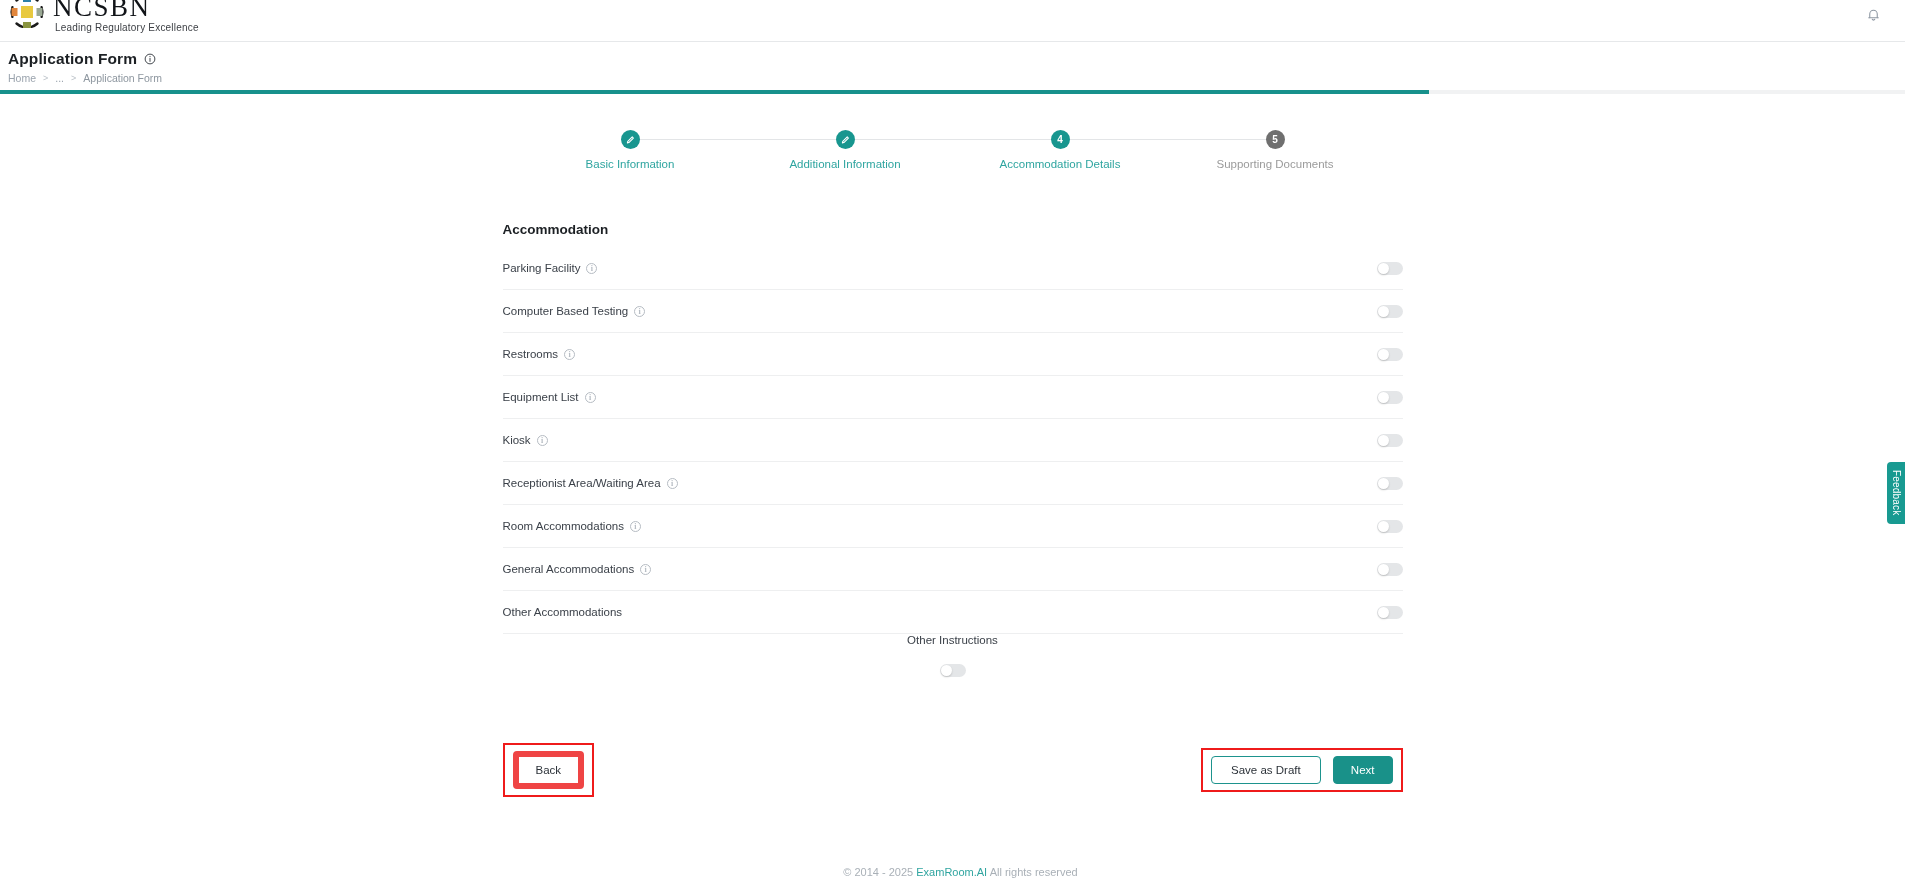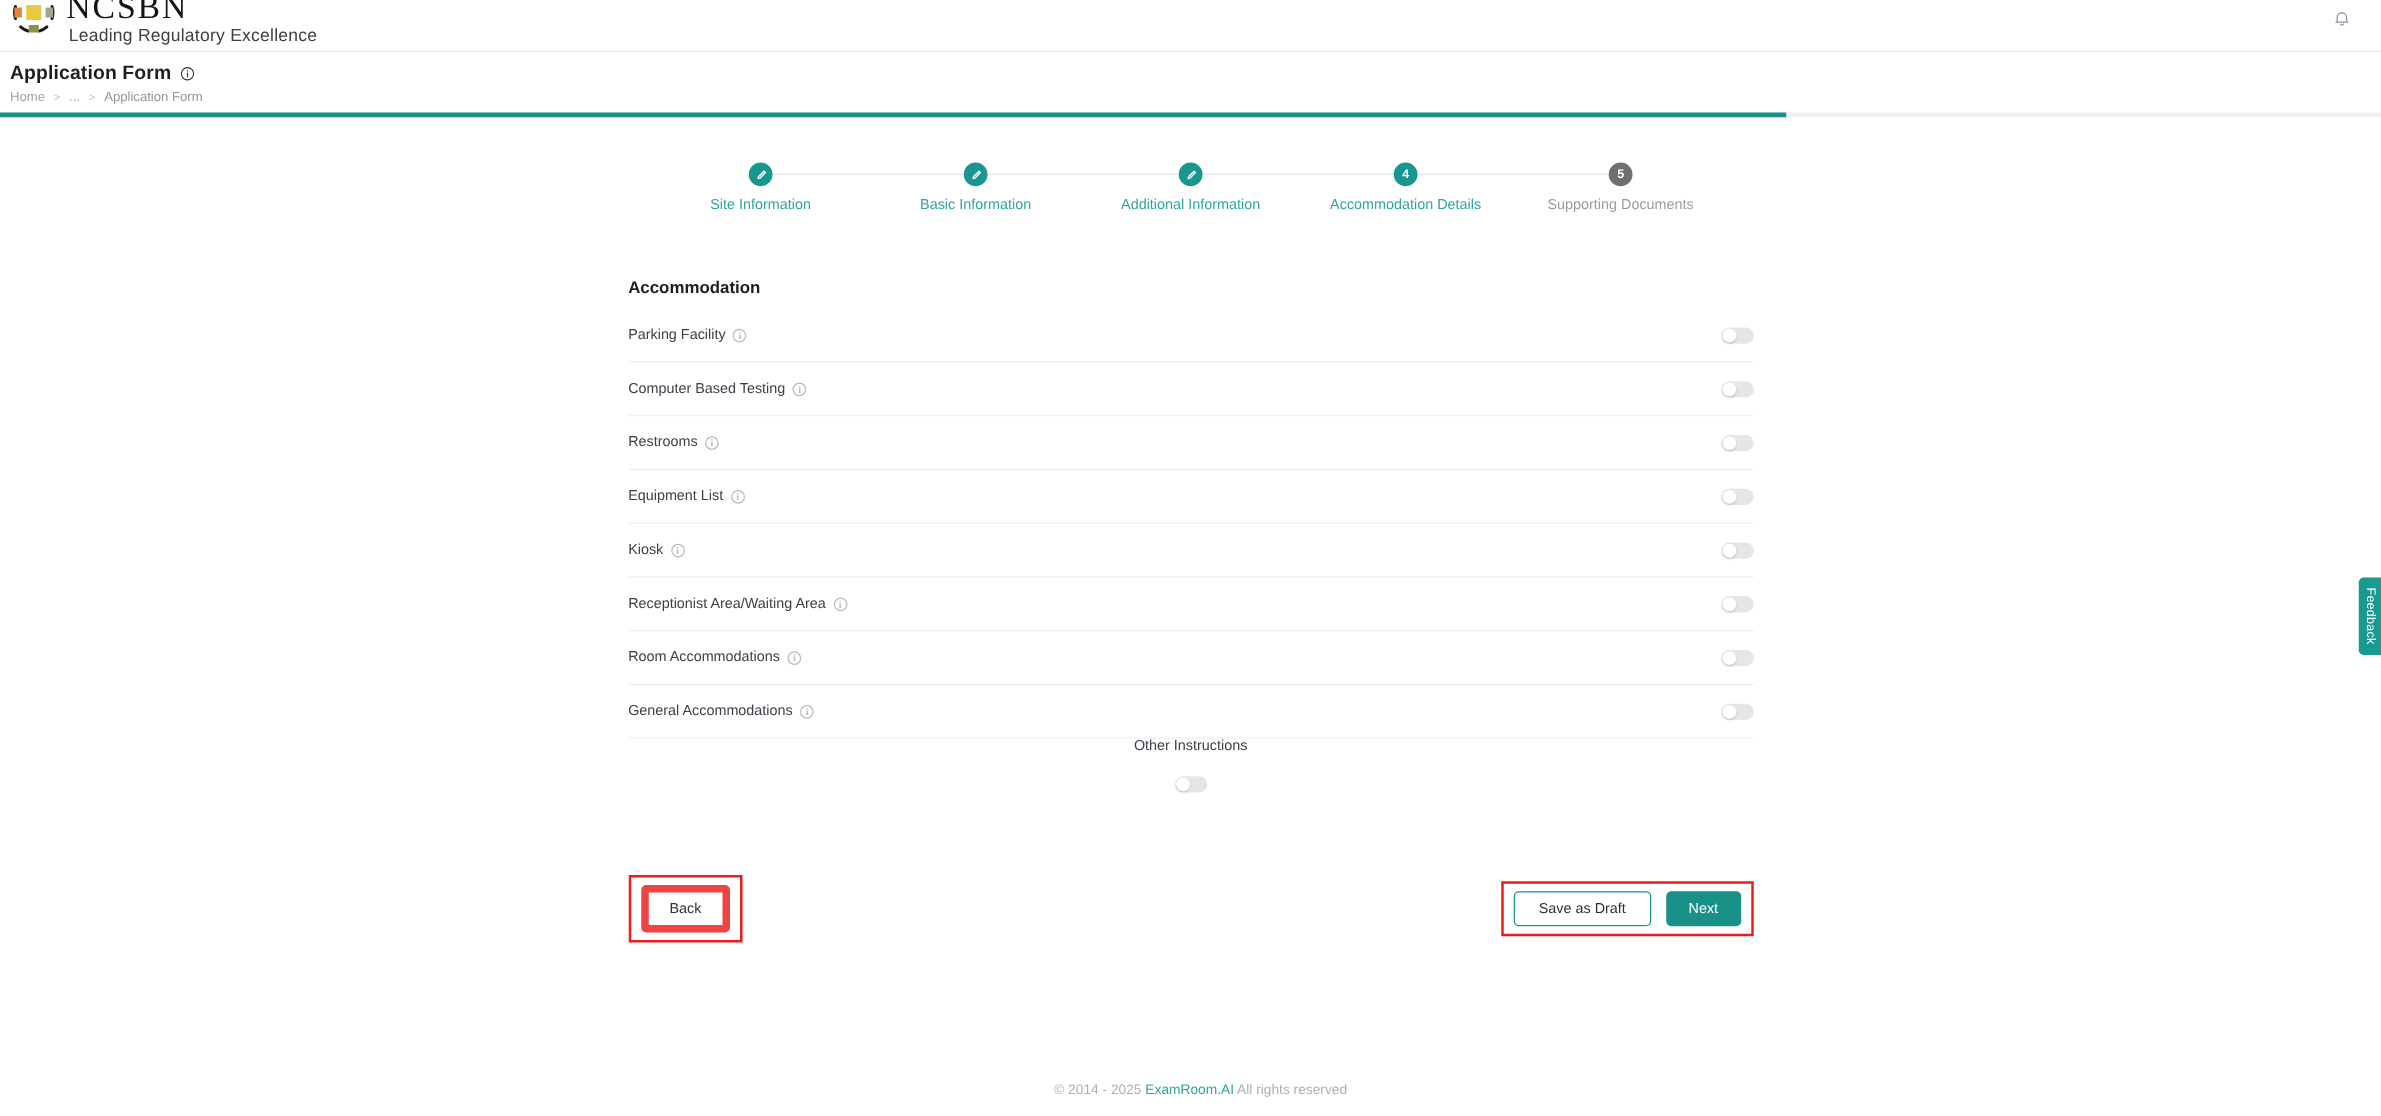--- a/index.html
+++ b/index.html
@@ -26,21 +26,21 @@
   .brand { display: flex; align-items: flex-start; gap: 7px; }
   .brand-mark { width: 38px; height: 38px; position: relative; flex: none; margin-top: 2px;}
   .brand-text { display:flex; flex-direction: column; line-height: 1; margin-top: 3px;}
   .brand-name {
     font-family: "Liberation Serif", serif;
     font-size: 27px;
     letter-spacing: 1.5px;
     color: #111418;
   }
   .brand-tag {
-    font-size: 14px;
+    font-size: 10px;
     color: #3c3f44;
     letter-spacing: .2px;
     margin-top: 2px;
     margin-left: 2px;
   }
 
   .header-actions { display: flex; align-items: center; gap: 13px; flex-direction: column; }
   .icon-btn {
     width: 26px; height: 26px;
     display: flex; align-items: center; justify-content: center;
@@ -374,47 +374,38 @@
     <div class="progress-fill" id="progress-fill" style="width: 75%;"></div>
   </div>
 </div>
 
 <div class="main">
 
   <div class="content">
 
     <div class="stepper">
 
+
       <div class="step">
         <div class="connector"></div>
         <div class="bubble">
           <svg width="10" height="10" viewBox="0 0 16 16" fill="none" stroke="#ffffff" stroke-width="1.7" stroke-linecap="round" stroke-linejoin="round">
             <path d="M11.6 3.1 4.4 10.3l-.6 2.4 2.4-.6 7.2-7.2z"></path>
           </svg>
         </div>
-        <div class="label">Site Information</div>
+        <div class="label">Basic Information</div>
       </div>
 
       <div class="step">
         <div class="connector"></div>
         <div class="bubble">
           <svg width="10" height="10" viewBox="0 0 16 16" fill="none" stroke="#ffffff" stroke-width="1.7" stroke-linecap="round" stroke-linejoin="round">
             <path d="M11.6 3.1 4.4 10.3l-.6 2.4 2.4-.6 7.2-7.2z"></path>
           </svg>
         </div>
-        <div class="label">Basic Information</div>
-      </div>
-
-      <div class="step">
-        <div class="connector"></div>
-        <div class="bubble">
-          <svg width="10" height="10" viewBox="0 0 16 16" fill="none" stroke="#ffffff" stroke-width="1.7" stroke-linecap="round" stroke-linejoin="round">
-            <path d="M11.6 3.1 4.4 10.3l-.6 2.4 2.4-.6 7.2-7.2z"></path>
-          </svg>
-        </div>
         <div class="label">Additional Information</div>
       </div>
 
       <div class="step current">
         <div class="connector"></div>
         <div class="bubble">4</div>
         <div class="label">Accommodation Details</div>
       </div>
 
       <div class="step inactive">
@@ -494,20 +485,28 @@
           <div class="acc-label">
             <span>General Accommodations</span>
             <span class="info-i">i</span>
           </div>
           <div class="toggle">
             <div class="knob"></div>
           </div>
         </div>
         <div class="acc-row">
           <div class="acc-label">
+            <span>Other Accommodations</span>
+          </div>
+          <div class="toggle">
+            <div class="knob"></div>
+          </div>
+        </div>
+        <div class="acc-row">
+          <div class="acc-label">
             <span>Other Instructions</span>
           </div>
           <div class="toggle">
             <div class="knob"></div>
           </div>
         </div>
       </div>
 
     <div class="actions">
       <div class="annot">

